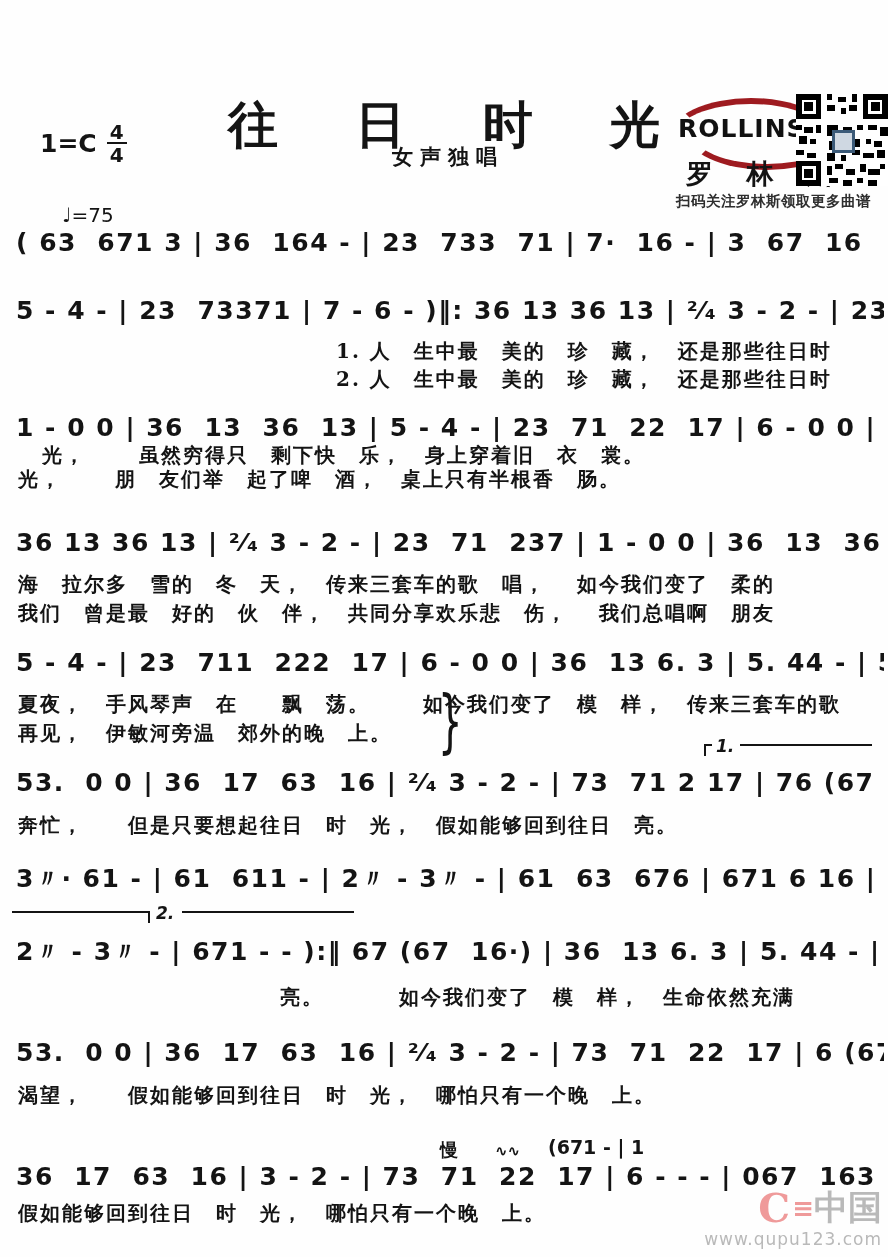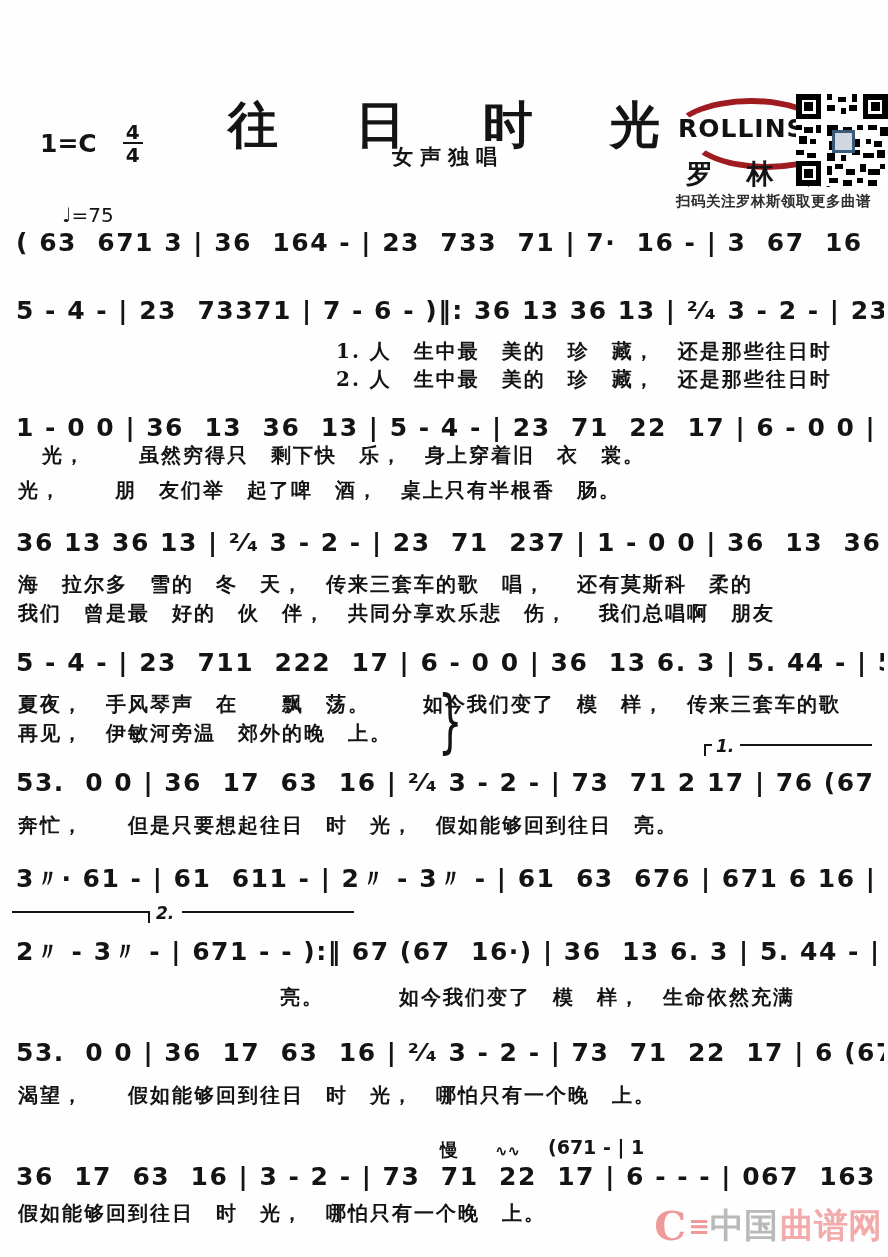--- a/index.html
+++ b/index.html
@@ -8,21 +8,21 @@
     font-family:"DejaVu Sans","Liberation Sans",sans-serif;color:#141414;
     overflow:hidden;
   }
   .abs{position:absolute;}
   
   .title{
     left:0;right:0;top:52px;text-align:center;
     font-family:"DejaVu Serif","Liberation Serif",serif;
     font-weight:bold;font-size:50px;letter-spacing:30px;text-indent:30px;margin-top:40px;
   }
-  .keysig{left:40px;top:122px;font-size:25px;font-weight:bold;display:flex;align-items:center;gap:26px;}
+  .keysig{left:40px;top:122px;font-size:25px;font-weight:bold;display:flex;align-items:center;gap:10px;}
   .frac{display:inline-flex;flex-direction:column;align-items:center;line-height:1;font-size:20px;font-weight:bold;}
   .frac .num{padding:0 3px;}
   .frac .den{border-top:2px solid #141414;padding:1px 3px 0;}
   .subtitle{left:0;right:0;top:143px;text-align:center;font-size:21px;font-weight:bold;letter-spacing:7px;margin-left:8px;}
   .tempo{left:62px;top:203px;font-size:20px;font-weight:normal;}
   
   .publisher{left:664px;top:92px;width:224px;height:122px;}
   .pub-name{position:absolute;left:14px;top:22px;font-size:25px;font-weight:bold;letter-spacing:1px;color:#111;}
   .pub-arc-top{position:absolute;left:6px;top:6px;width:150px;height:26px;border:6px solid transparent;border-top:6px solid #9e1b20;border-radius:50%/100% 100% 0 0;}
   .pub-arc-bot{position:absolute;left:22px;top:40px;width:150px;height:26px;border:6px solid transparent;border-bottom:6px solid #9e1b20;border-radius:50%/0 0 100% 100%;}
@@ -137,24 +137,24 @@
 </div>
 
 <div class="abs music" style="top:228px;">( 63  671 3 | 36  164 - | 23  733  71 | 7·  16 - | 3  67  16  35 |</div>
 
 <div class="abs music" style="top:296px;">5 - 4 - | 23  73371 | 7 - 6 - )‖: 36 13 36 13 | ²⁄₄ 3 - 2 - | 23  71  237 |</div>
 <div class="abs lyric" style="top:338px;padding-left:318px;">1. 人　生中最　美的　珍　藏，　还是那些往日时</div>
 <div class="abs lyric" style="top:366px;padding-left:318px;">2. 人　生中最　美的　珍　藏，　还是那些往日时</div>
 
 <div class="abs music" style="top:413px;">1 - 0 0 | 36  13  36  13 | 5 - 4 - | 23  71  22  17 | 6 - 0 0 |</div>
 <div class="abs lyric" style="top:442px;margin-left:24px;">光，　　 虽然穷得只　剩下快　乐，　身上穿着旧　衣　裳。</div>
-<div class="abs lyric" style="top:477px;">光，　　 朋　友们举　起了啤　酒，　桌上只有半根香　肠。</div>
+<div class="abs lyric" style="top:466px;">光，　　 朋　友们举　起了啤　酒，　桌上只有半根香　肠。</div>
 
 <div class="abs music" style="top:528px;">36 13 36 13 | ²⁄₄ 3 - 2 - | 23  71  237 | 1 - 0 0 | 36  13  3613 |</div>
-<div class="abs lyric" style="top:571px;">海　拉尔多　雪的　冬　天，　传来三套车的歌　唱，　 还有莫斯科　柔的</div>
+<div class="abs lyric" style="top:571px;">海　拉尔多　雪的　冬　天，　传来三套车的歌　唱，　 如今我们变了　柔的</div>
 <div class="abs lyric" style="top:600px;">我们　曾是最　好的　伙　伴，　共同分享欢乐悲　伤，　 我们总唱啊　朋友</div>
 
 <div class="abs music" style="top:648px;">5 - 4 - | 23  711  222  17 | 6 - 0 0 | 36  13 6. 3 | 5. 44 - | 56  7672 |</div>
 <div class="abs lyric" style="top:691px;">夏夜，　手风琴声　在　　飘　荡。　　 如今我们变了　模　样，　传来三套车的歌</div>
 <div class="abs lyric" style="top:720px;">再见，　伊敏河旁温　郊外的晚　上。</div>
 <div class="abs brace" style="left:428px;top:686px;">}</div>
 
 <div class="abs volta" style="left:716px;top:736px;">1.</div>
 <div class="abs volta-line" style="left:704px;top:744px;width:8px;"></div>
 <div class="abs volta-hook" style="left:704px;top:744px;"></div>
@@ -178,15 +178,15 @@
 <div class="abs annot" style="left:495px;top:1142px;font-size:15px;">∿∿</div>
 <div class="abs annot" style="left:548px;top:1136px;font-size:19px;">(671 - | 1</div>
 <div class="abs music" style="top:1162px;">36  17  63  16 | 3 - 2 - | 73  71  22  17 | 6 - - - | 067  163 | 16137 )‖</div>
 <div class="abs lyric" style="top:1200px;">假如能够回到往日　时　光，　哪怕只有一个晚　上。</div>
 
 <div class="abs watermark">
   <div class="wm-row">
     <span class="wm-mark">C</span>
     <span class="wm-bars">≡</span>
     <span class="wm-cn1">中国</span>
-    <span class="wm-cn2">曲谱网</span>
   </div>
+  <div class="wm-url">www.qupu123.com</div>
 </div>
 
 </body></html>

